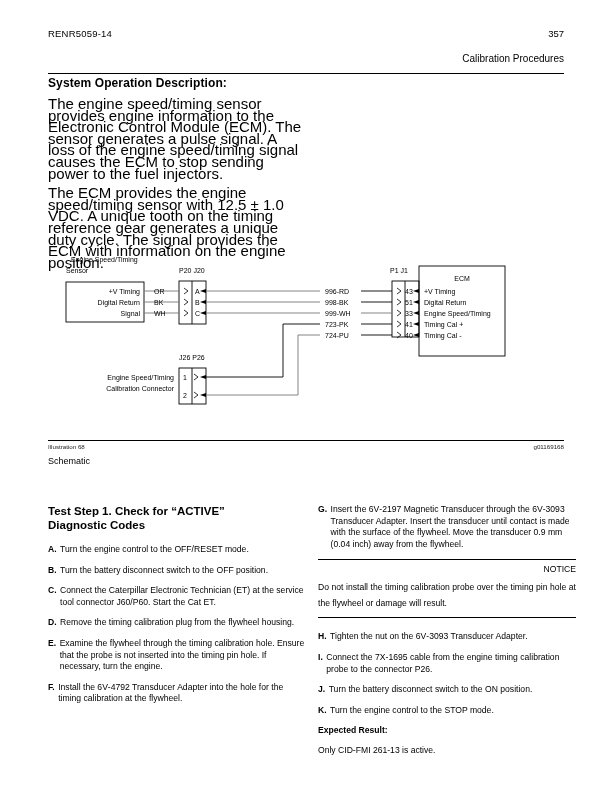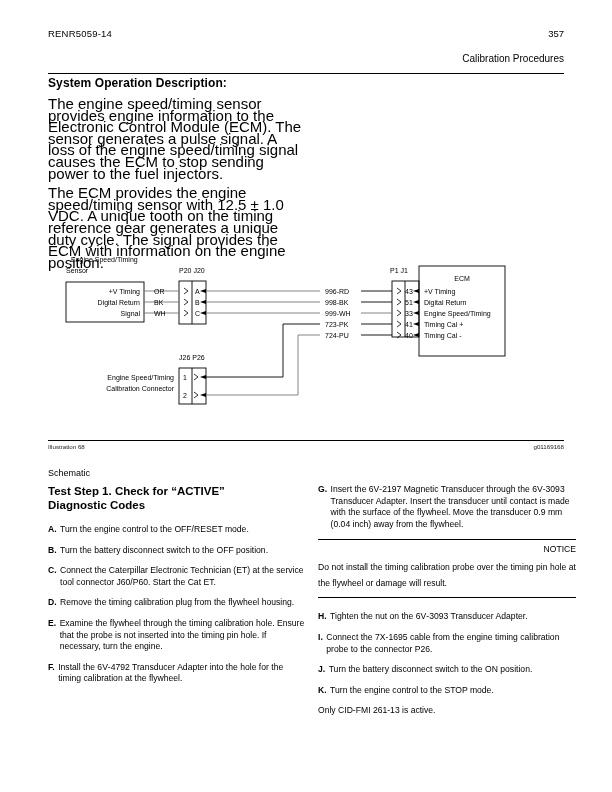--- a/index.html
+++ b/index.html
@@ -28,24 +28,24 @@
 
   
   .schematic { position:absolute; left:48px; top:240px; width:516px; height:185px; }
   .schematic svg { display:block; }
 
   
   .illo { position:absolute; left:48px; top:440px; width:516px; }
   .illo-rule { border-top:1px solid #000; }
   .illo-meta { display:flex; justify-content:space-between; margin-top:2px; }
   .illo-meta span { font-size:6.2px; color:#222; }
-  .illo-cap { font-size:9px; margin-top:18px; }
-
-  
-  .col { position:absolute; top:484px; width:258px; }
+  .illo-cap { font-size:9px; margin-top:6px; }
+
+  
+  .col { position:absolute; top:504px; width:258px; }
   .col-left { left:48px; }
   .col-right { left:318px; }
 
   .step-head { font-size:11.5px; font-weight:bold; line-height:14px; margin-bottom:12px; }
   .step { display:flex; font-size:8.6px; line-height:11.6px; margin-bottom:9px; }
   .step-letter { font-weight:bold; flex:0 0 auto; margin-right:3.5px; }
   .step-body { flex:1 1 auto; }
 
   
   .notice { margin:4px 0 13px 0; }
@@ -253,16 +253,17 @@
     </div>
     <div class="step">
       <span class="step-letter">J.</span>
       <span class="step-body">Turn the battery disconnect switch to the ON position.</span>
     </div>
     <div class="step">
       <span class="step-letter">K.</span>
       <span class="step-body">Turn the engine control to the STOP mode.</span>
     </div>
 
+    <div class="result-head">Expected Result:</div>
     <div class="result-text">Only CID-FMI 261-13 is active.</div>
   </div>
 
 </div>
 
 </body></html>

